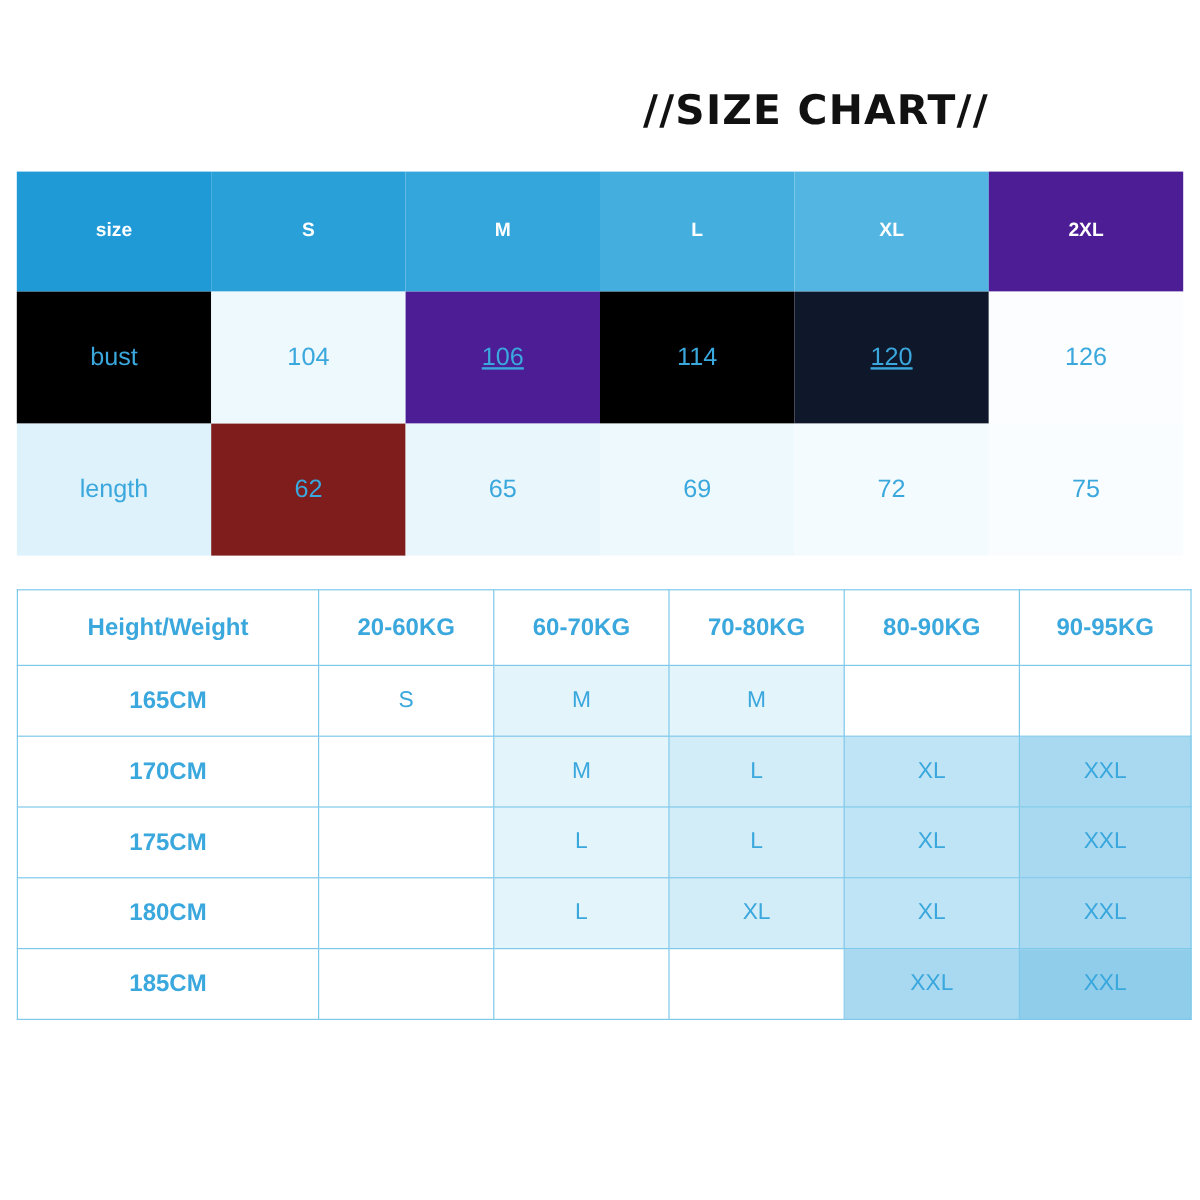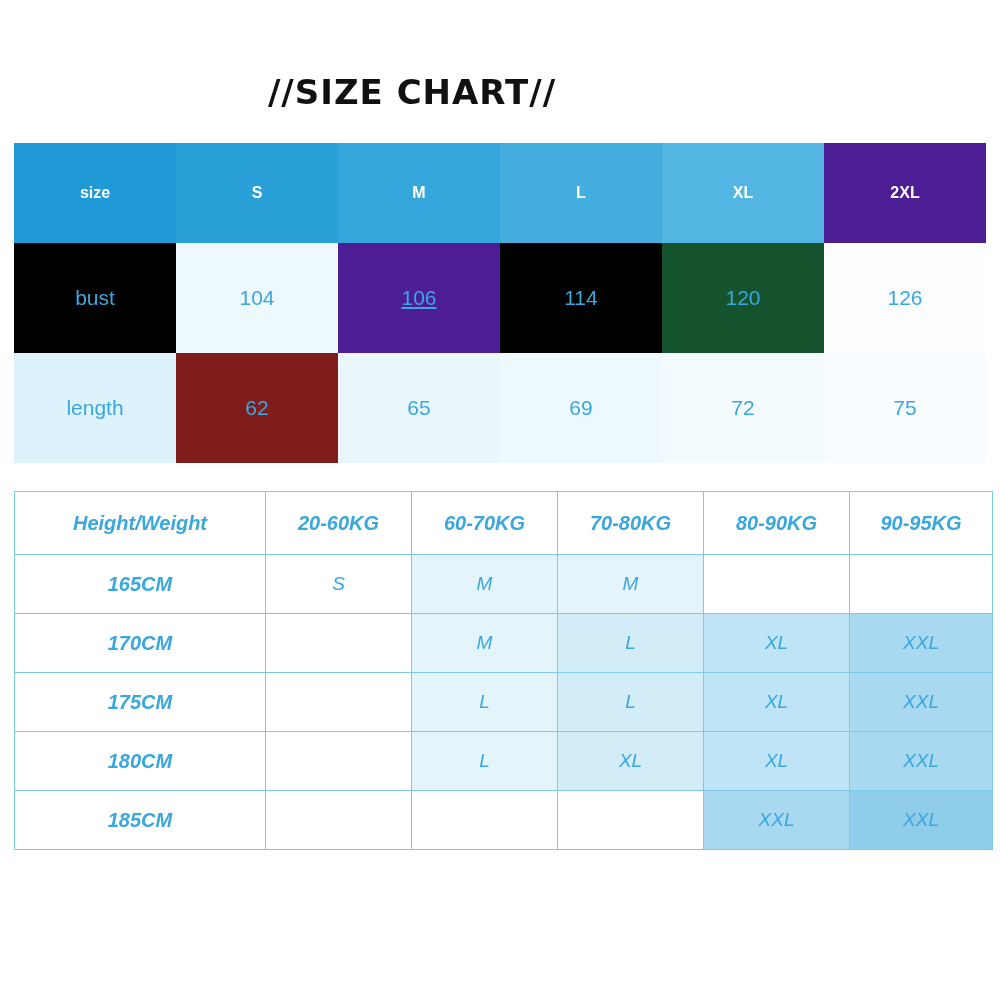--- a/index.html
+++ b/index.html
@@ -21,21 +21,21 @@
     position: relative;
     background: #ffffff;
   }
 
   
   .title {
     position: absolute;
     top: 72px;
     left: 0;
     width: 824px;
-    text-align: center;
+    text-align: right;
     font-size: 34px;
     font-weight: bold;
     color: #111111;
     letter-spacing: 1px;
     font-family: "DejaVu Sans", sans-serif;
   }
 
   
   .size-table {
     position: absolute;
@@ -71,21 +71,21 @@
   .hdr-1 { background: #2aa0d9; }
   .hdr-2 { background: #35a6db; }
   .hdr-3 { background: #44aedf; }
   .hdr-4 { background: #53b6e2; }
   .hdr-5 { background: #4c1d95; }
 
   .r1-0 { background: #000000; }
   .r1-1 { background: #eef9fd; }
   .r1-2 { background: #4c1d95; text-decoration: underline; }
   .r1-3 { background: #000000; }
-  .r1-4 { background: #14532d; }
+  .r1-4 { background: #0f172a; text-decoration: underline; }
   .r1-5 { background: #fbfdff; }
 
   .r2-0 { background: #ddf2fb; }
   .r2-1 { background: #7f1d1d; }
   .r2-2 { background: #e9f7fd; }
   .r2-3 { background: #eef9fd; }
   .r2-4 { background: #f4fbfe; }
   .r2-5 { background: #fafdff; }
 
   
@@ -98,21 +98,20 @@
     table-layout: fixed;
   }
   .hw-table td {
     border: 1px solid #7ec8ea;
     text-align: center;
     vertical-align: middle;
     height: 58px;
     font-size: 19px;
     color: #3aa7dd;
     padding: 0;
-    font-style: italic;
   }
   .hw-table .corner,
   .hw-table .colhdr {
     font-weight: bold;
     font-size: 20px;
   }
   .hw-table .rowhdr {
     font-weight: bold;
     font-size: 20px;
   }

